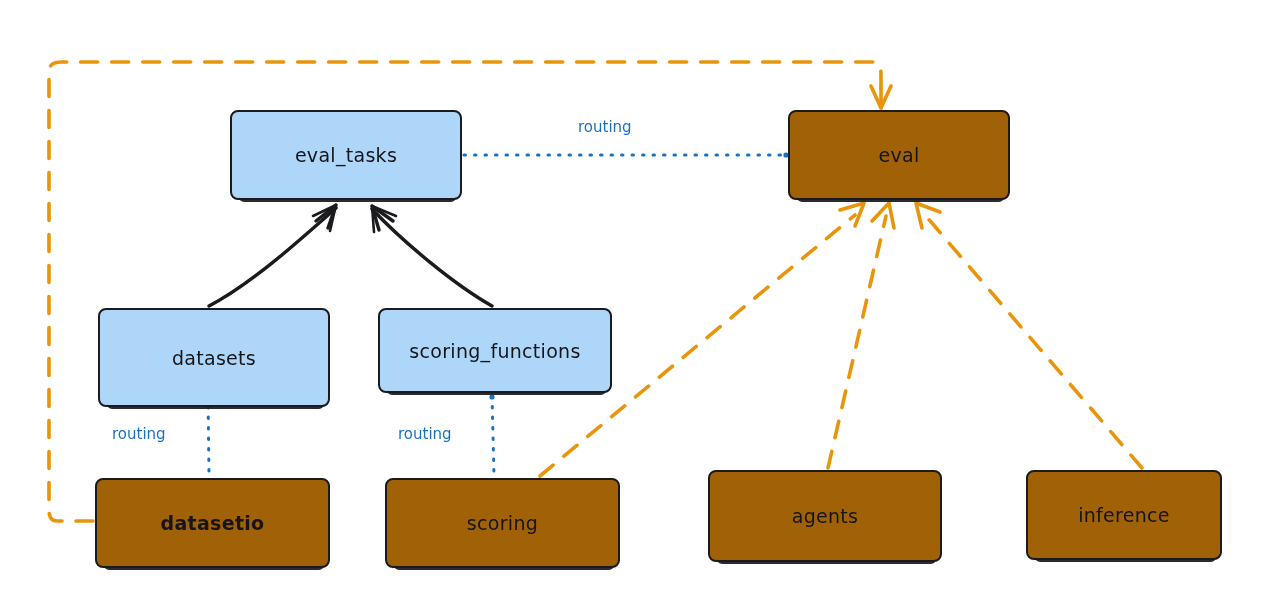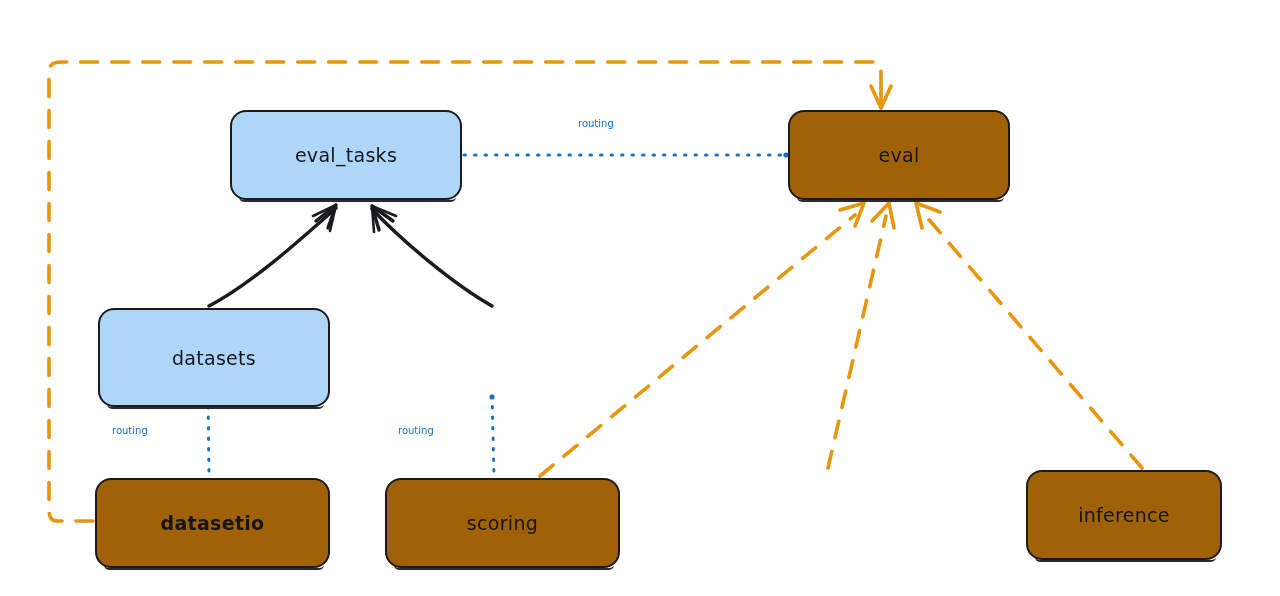--- a/index.html
+++ b/index.html
@@ -21,40 +21,40 @@
     left: 0;
     top: 0;
     width: 1280px;
     height: 596px;
     pointer-events: none;
   }
   .node {
     position: absolute;
     box-sizing: border-box;
     border: 2.6px solid #1b1b1f;
-    border-radius: 16px;
+    border-radius: 8px;
     display: flex;
     align-items: center;
     justify-content: center;
     z-index: 3;
   }
   .node .node-label {
     font-family: "DejaVu Sans", sans-serif;
     font-size: 19px;
     color: #15151a;
     letter-spacing: 0.3px;
     white-space: nowrap;
     user-select: none;
   }
   .node.blue  { background: #aed6f8; }
   .node.green { background: #a16207; }
   .edge-label {
     position: absolute;
     font-family: "DejaVu Sans", sans-serif;
-    font-size: 10px;
+    font-size: 15px;
     color: #1971c2;
     white-space: nowrap;
     z-index: 4;
     user-select: none;
   }
   
   .node::after {
     content: "";
     position: absolute;
     left: 7px;
@@ -127,29 +127,35 @@
   </div>
 
   <div class="node green" style="left:788px; top:110px; width:222px; height:90px;">
     <span class="node-label">eval</span>
   </div>
 
   <div class="node blue" style="left:98px; top:308px; width:232px; height:99px;">
     <span class="node-label">datasets</span>
   </div>
 
+  <div class="node blue" style="left:378px; top:308px; width:234px; height:85px;">
+    <span class="node-label">scoring_functions</span>
+  </div>
 
   <div class="node green" style="left:95px; top:478px; width:235px; height:90px;font-weight:bold;">
     <span class="node-label">datasetio</span>
   </div>
 
   <div class="node green" style="left:385px; top:478px; width:235px; height:90px;">
     <span class="node-label">scoring</span>
   </div>
 
+  <div class="node green" style="left:708px; top:470px; width:234px; height:92px;">
+    <span class="node-label">agents</span>
+  </div>
 
   <div class="node green" style="left:1026px; top:470px; width:196px; height:90px;">
     <span class="node-label">inference</span>
   </div>
 
   <div class="edge-label" style="left:578px; top:118px;">routing</div>
 
   <div class="edge-label" style="left:112px; top:425px;">routing</div>
 
   <div class="edge-label" style="left:398px; top:425px;">routing</div>

